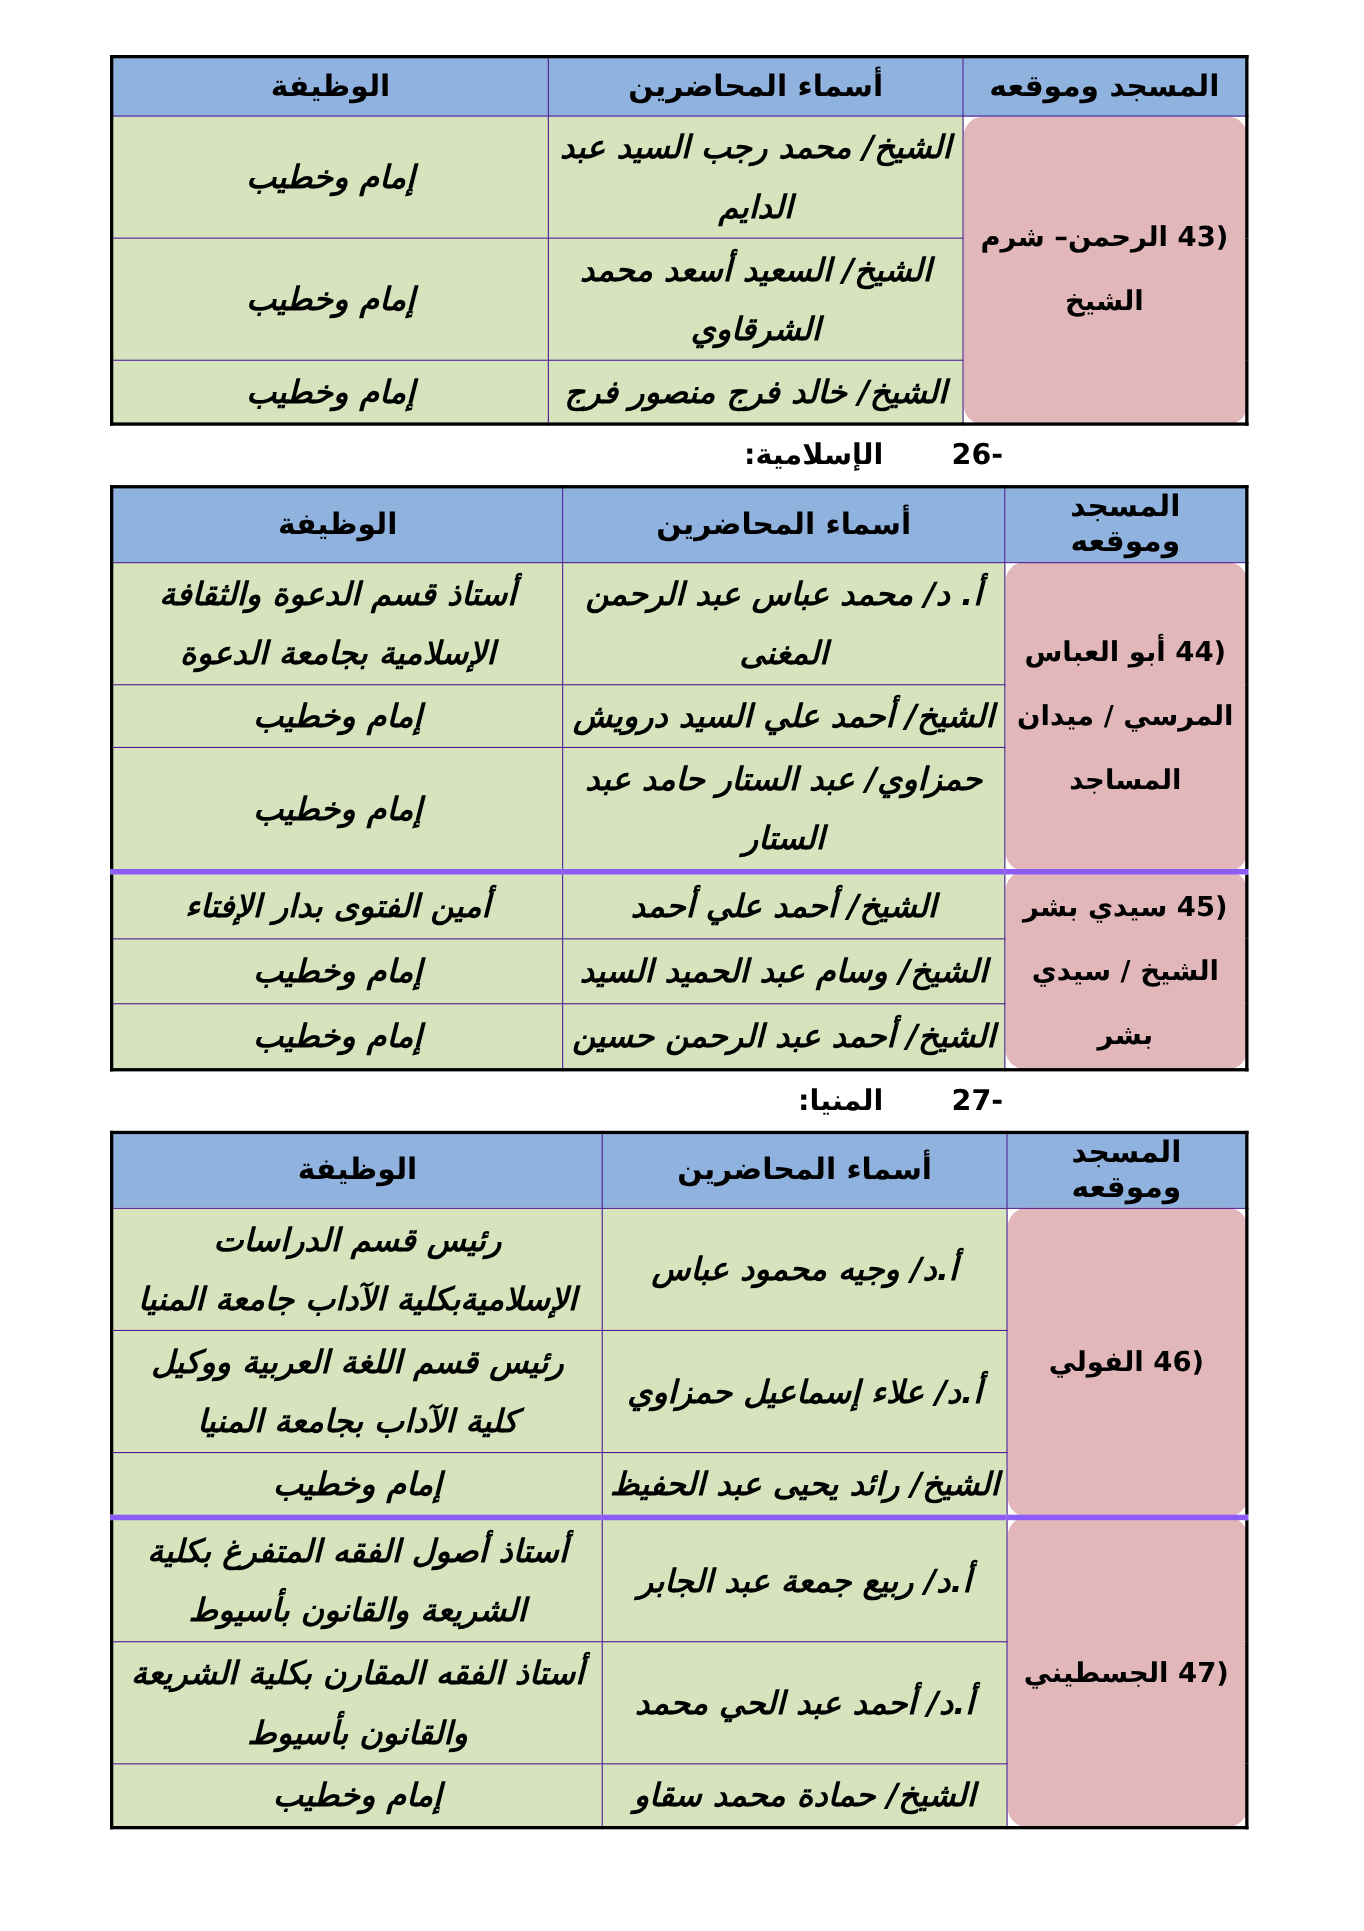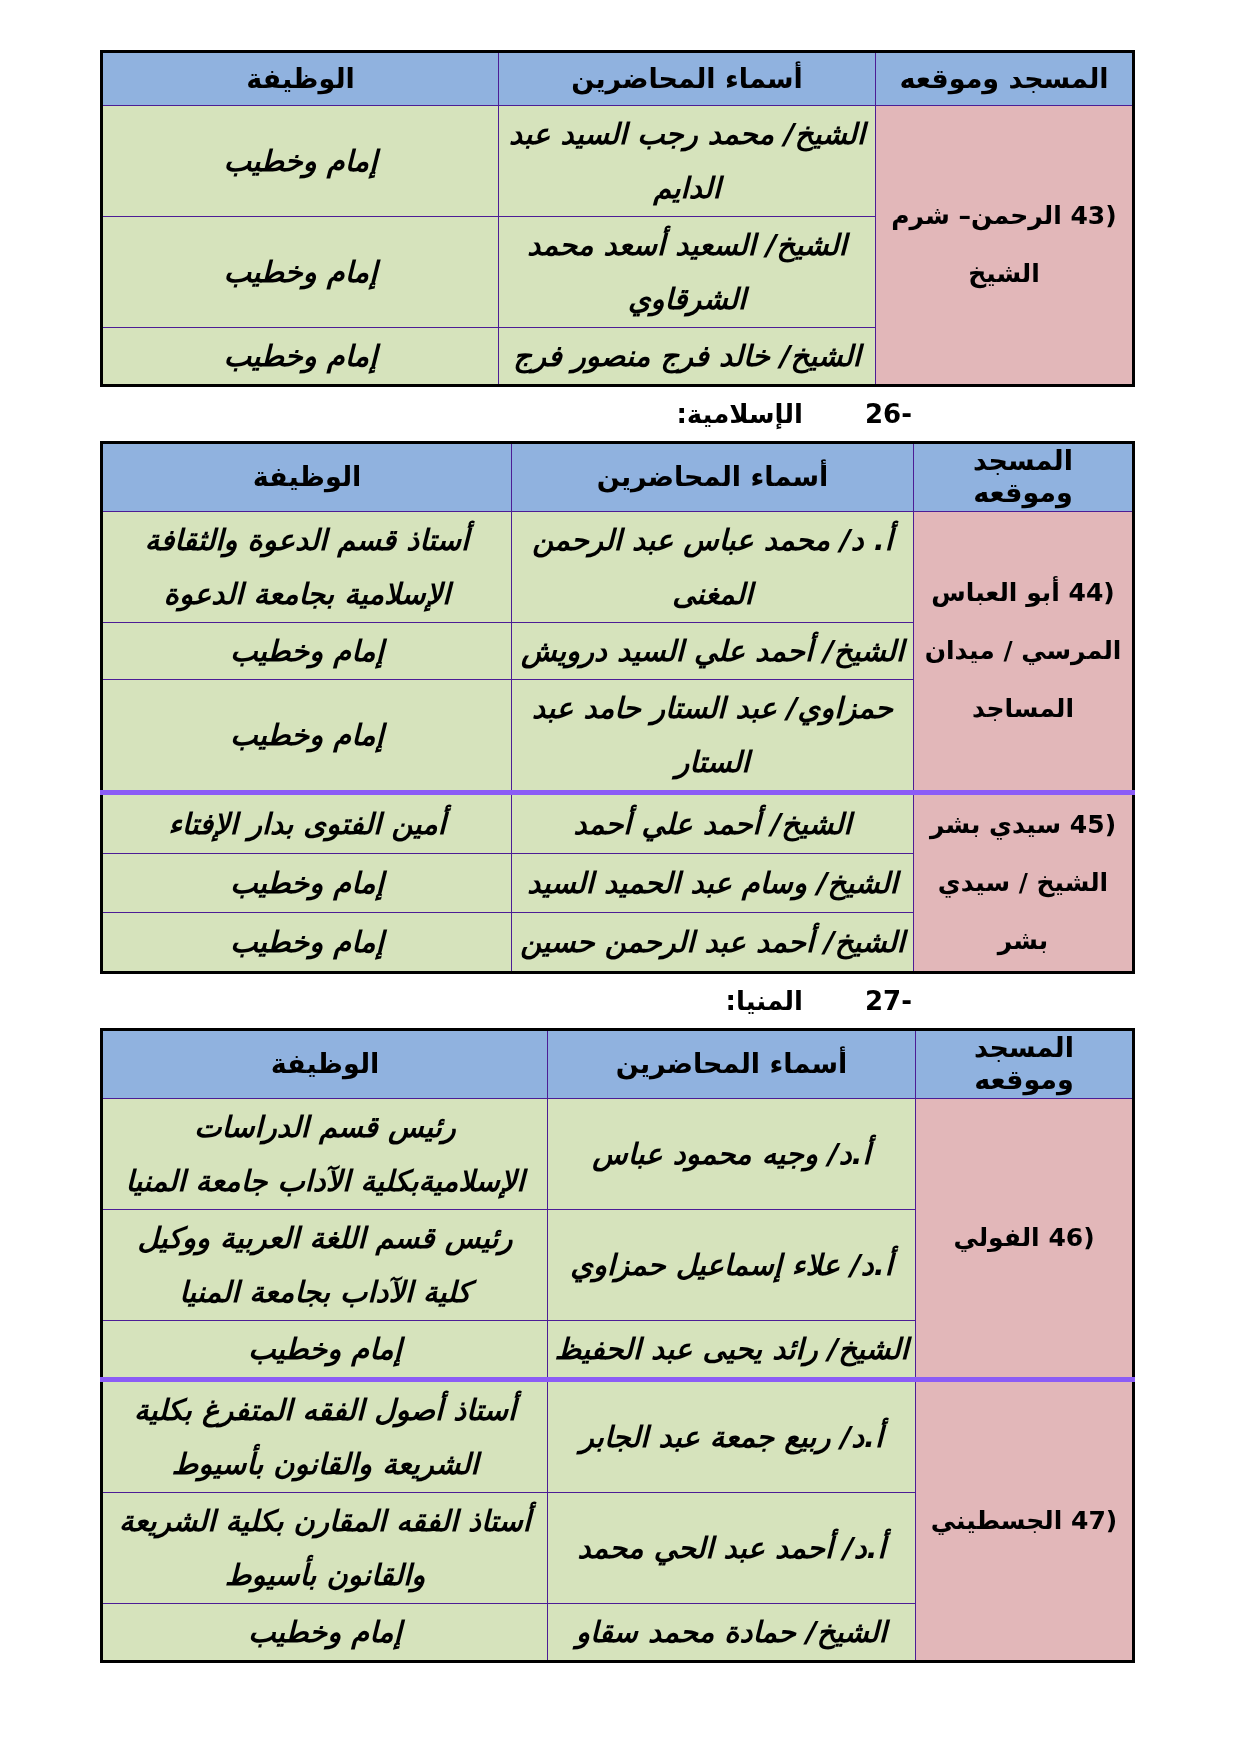--- a/index.html
+++ b/index.html
@@ -30,20 +30,21 @@
   table.mtab th {
     background: #90B2DF;
     height: 54px;
     font-size: 27px;
     line-height: 1.2;
   }
   td.mosque {
     background: #E2B7B9;
     font-size: 25px;
     line-height: 58px;
+    border-radius: 18px;
   }
   td.name, td.role {
     background: #D6E3BC;
     font-size: 29px;
     line-height: 54px;
     font-style: italic;
   }
   tr.r1l { height: 54px; }
   tr.r2l { height: 108px; }
   tr.sep td { border-top: 5px solid #8b5cf6; }

